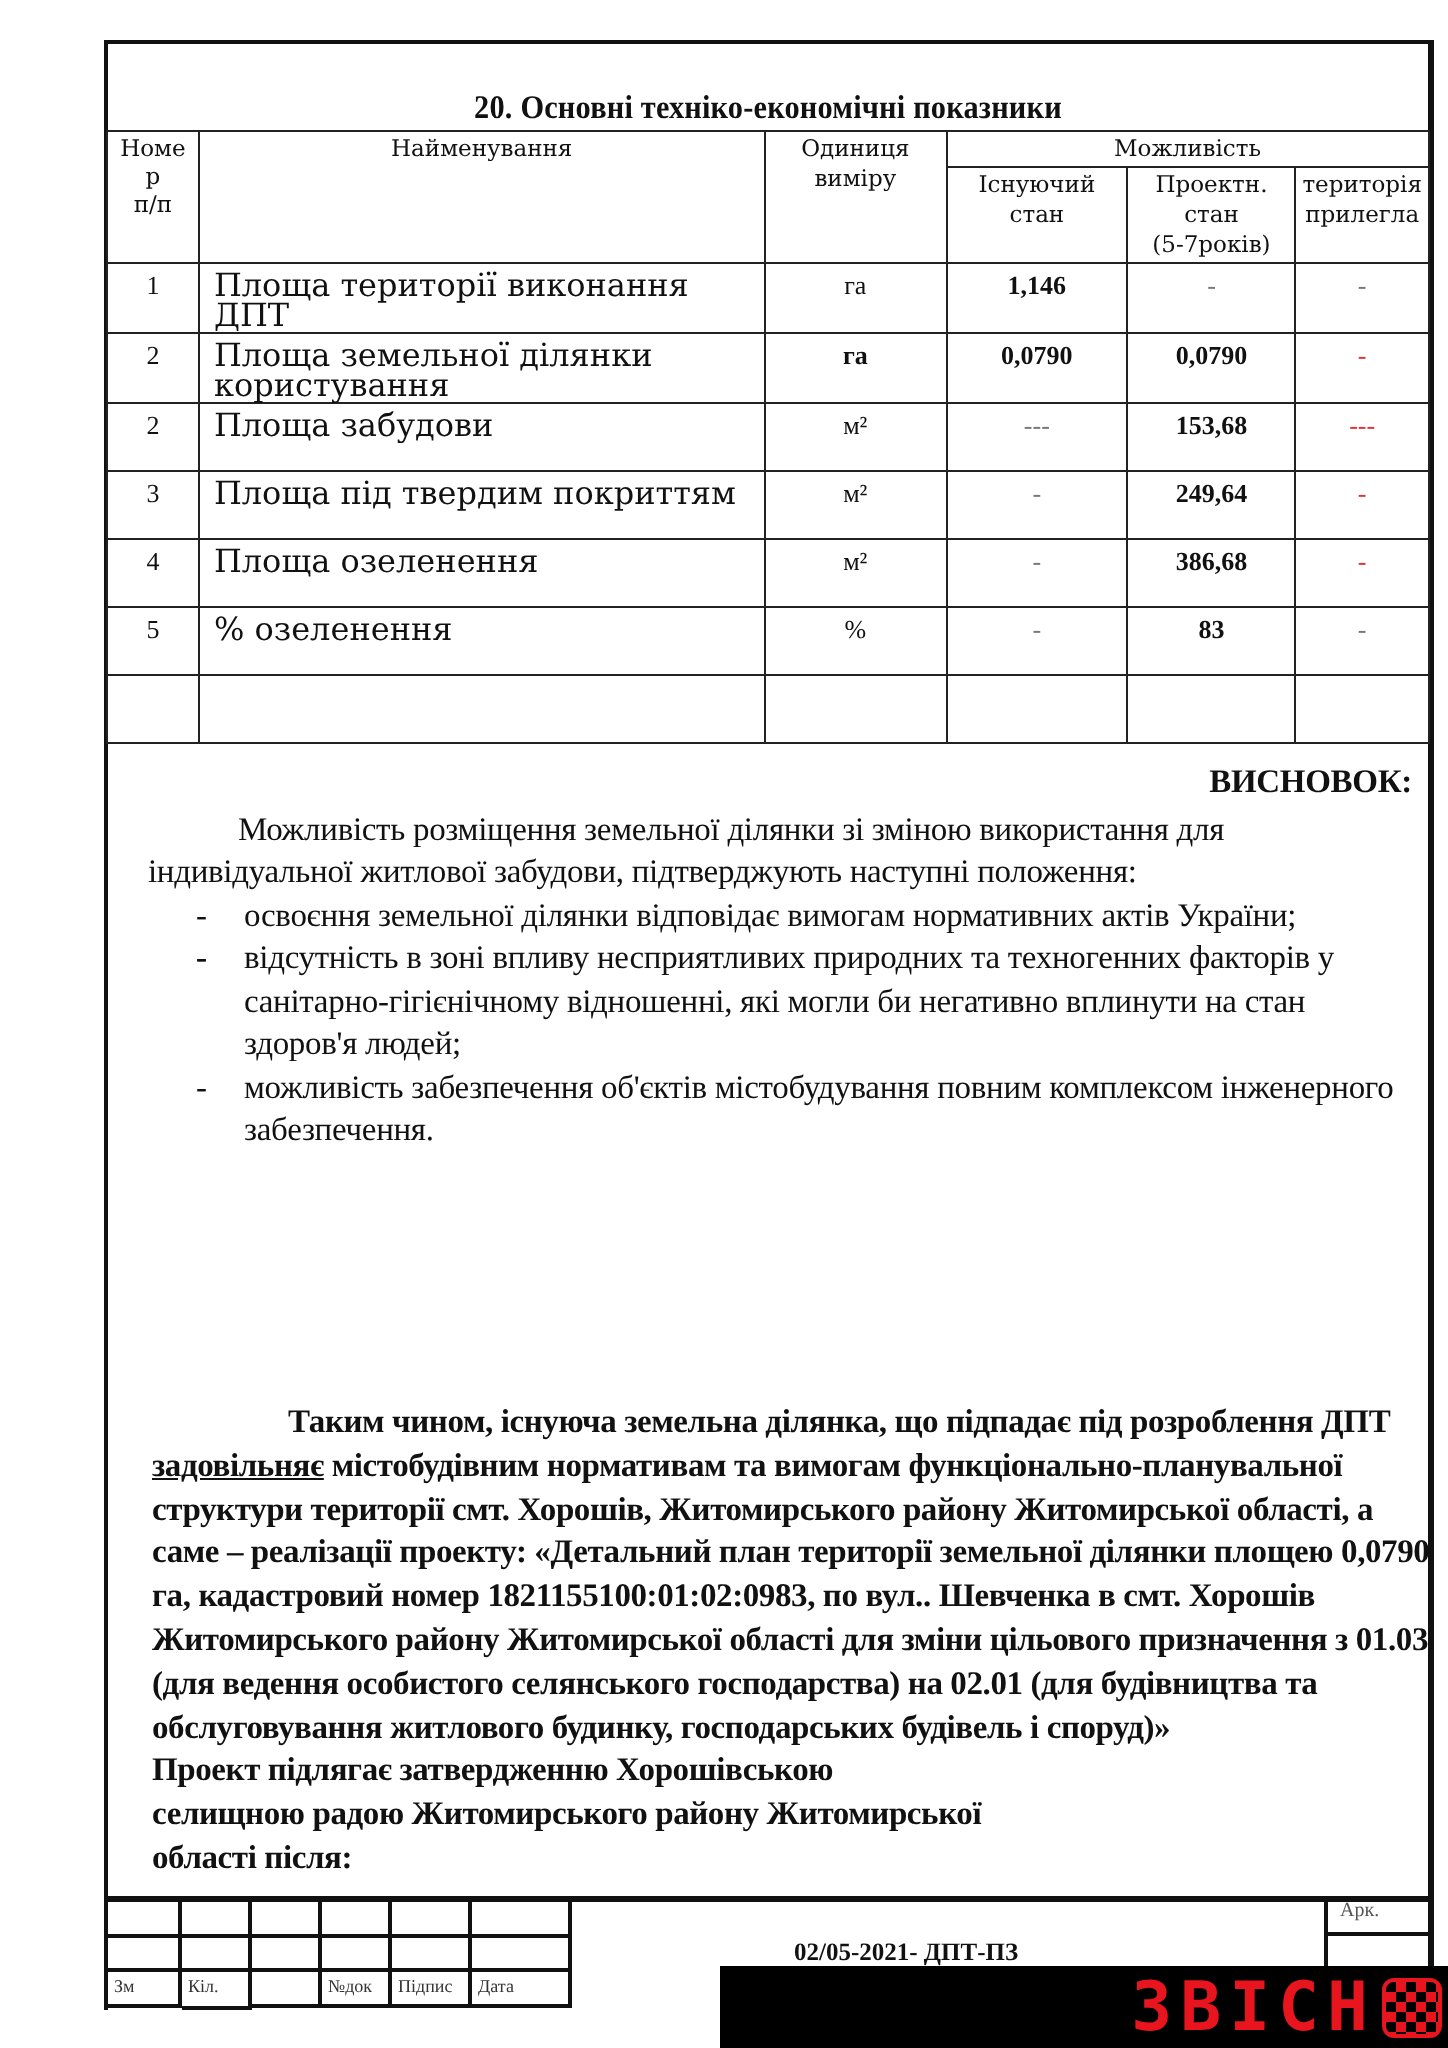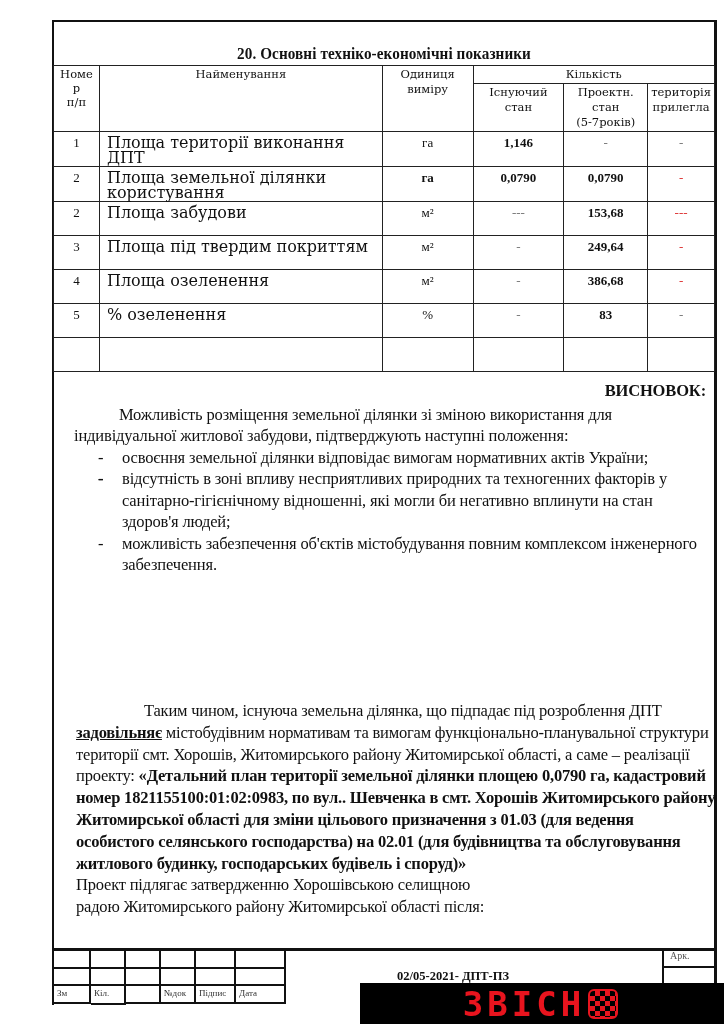--- a/index.html
+++ b/index.html
@@ -13,29 +13,29 @@
   table.tbl tr.data td { height:29px; padding-top:3px; }
   table.tbl tr.data td.num, table.tbl tr.data td.val { font-family:"Liberation Serif", serif; font-size:13px; }
   .b { font-weight:bold; }
   .red { color:#d33; }
   .faint { color:#777; }
   .body { position:absolute; left:76px; top:380px; width:630px; font-family:"Liberation Serif", serif; font-size:16.5px; line-height:21.5px; letter-spacing:-0.15px; }
   .heading { text-align:right; font-weight:bold; font-size:16.5px; margin-bottom:2px; }
   .indent { text-indent:45px; }
   .li { position:relative; padding-left:46px; }
   .li .dash { position:absolute; left:22px; top:0; }
-  .para2 { position:absolute; left:76px; top:700px; width:640px; font-size:16.5px; line-height:21.8px; letter-spacing:-0.2px; }
+  .para2 { position:absolute; left:76px; top:700px; width:640px; font-size:16.5px; line-height:21.8px; letter-spacing:-0.2px;font-weight:bold; }
   .stamp { position:absolute; left:52px; top:948px; width:664px; height:56px; border-top:3px solid #111; }
   .stamp .grid { position:absolute; left:0; top:0; width:232px; height:53px; border-left:2px solid #111; }
   .stamp .cell { position:absolute; border-right:2px solid #111; border-bottom:2px solid #111; box-sizing:border-box; font-size:9px; color:#333; padding:2px 0 0 3px; }
   .stamp .code { position:absolute; left:345px; top:18px; font-weight:bold; font-size:12.5px; }
   .stamp .ark-col { position:absolute; left:610px; top:-3px; width:52px; height:56px; border-left:2px solid #111; }
   .stamp .ark-label { position:absolute; left:6px; top:2px; font-size:10px; color:#555;text-align:right; }
   .stamp .ark-line { position:absolute; left:0; top:18px; width:52px; border-top:2px solid #111; }
-  .logo { position:absolute; left:360px; top:983px; width:364px; height:41px; background:#000; display:flex; align-items:center; justify-content:center; }
+  .logo { position:absolute; left:360px; top:983px; width:364px; height:41px; background:#000; display:flex; align-items:center; justify-content:flex-end; }
   .logo span { font-family:"DejaVu Sans Mono", monospace; font-weight:bold; font-size:34px; letter-spacing:4px; }
   .logo .l1 { color:#e8141e; }
   .logo .l2 { color:#000; -webkit-text-stroke:1.5px #fff; }
   .logo .mark { display:inline-block; width:30px; height:30px; margin:0 3px; background:
       conic-gradient(#e8141e 0 25%, #000 0 50%, #e8141e 0 75%, #000 0) 0 0/10px 10px; border:2px solid #e8141e; box-sizing:border-box; border-radius:6px; }
 </style>
 </head>
 <body>
 
 <div class="frame"></div>
@@ -57,21 +57,21 @@
     <td rowspan="2" style="line-height:14px">
       <div>Номе</div>
       <div>р</div>
       <div>п/п</div>
     </td>
     <td rowspan="2">Найменування</td>
     <td rowspan="2">
       <div>Одиниця</div>
       <div>виміру</div>
     </td>
-    <td colspan="3">Кількість</td>
+    <td colspan="3">Можливість</td>
   </tr>
   <tr>
     <td>
       <div>Існуючий</div>
       <div>стан</div>
     </td>
     <td>
       <div>Проектн.</div>
       <div>стан</div>
       <div>(5-7років)</div>

